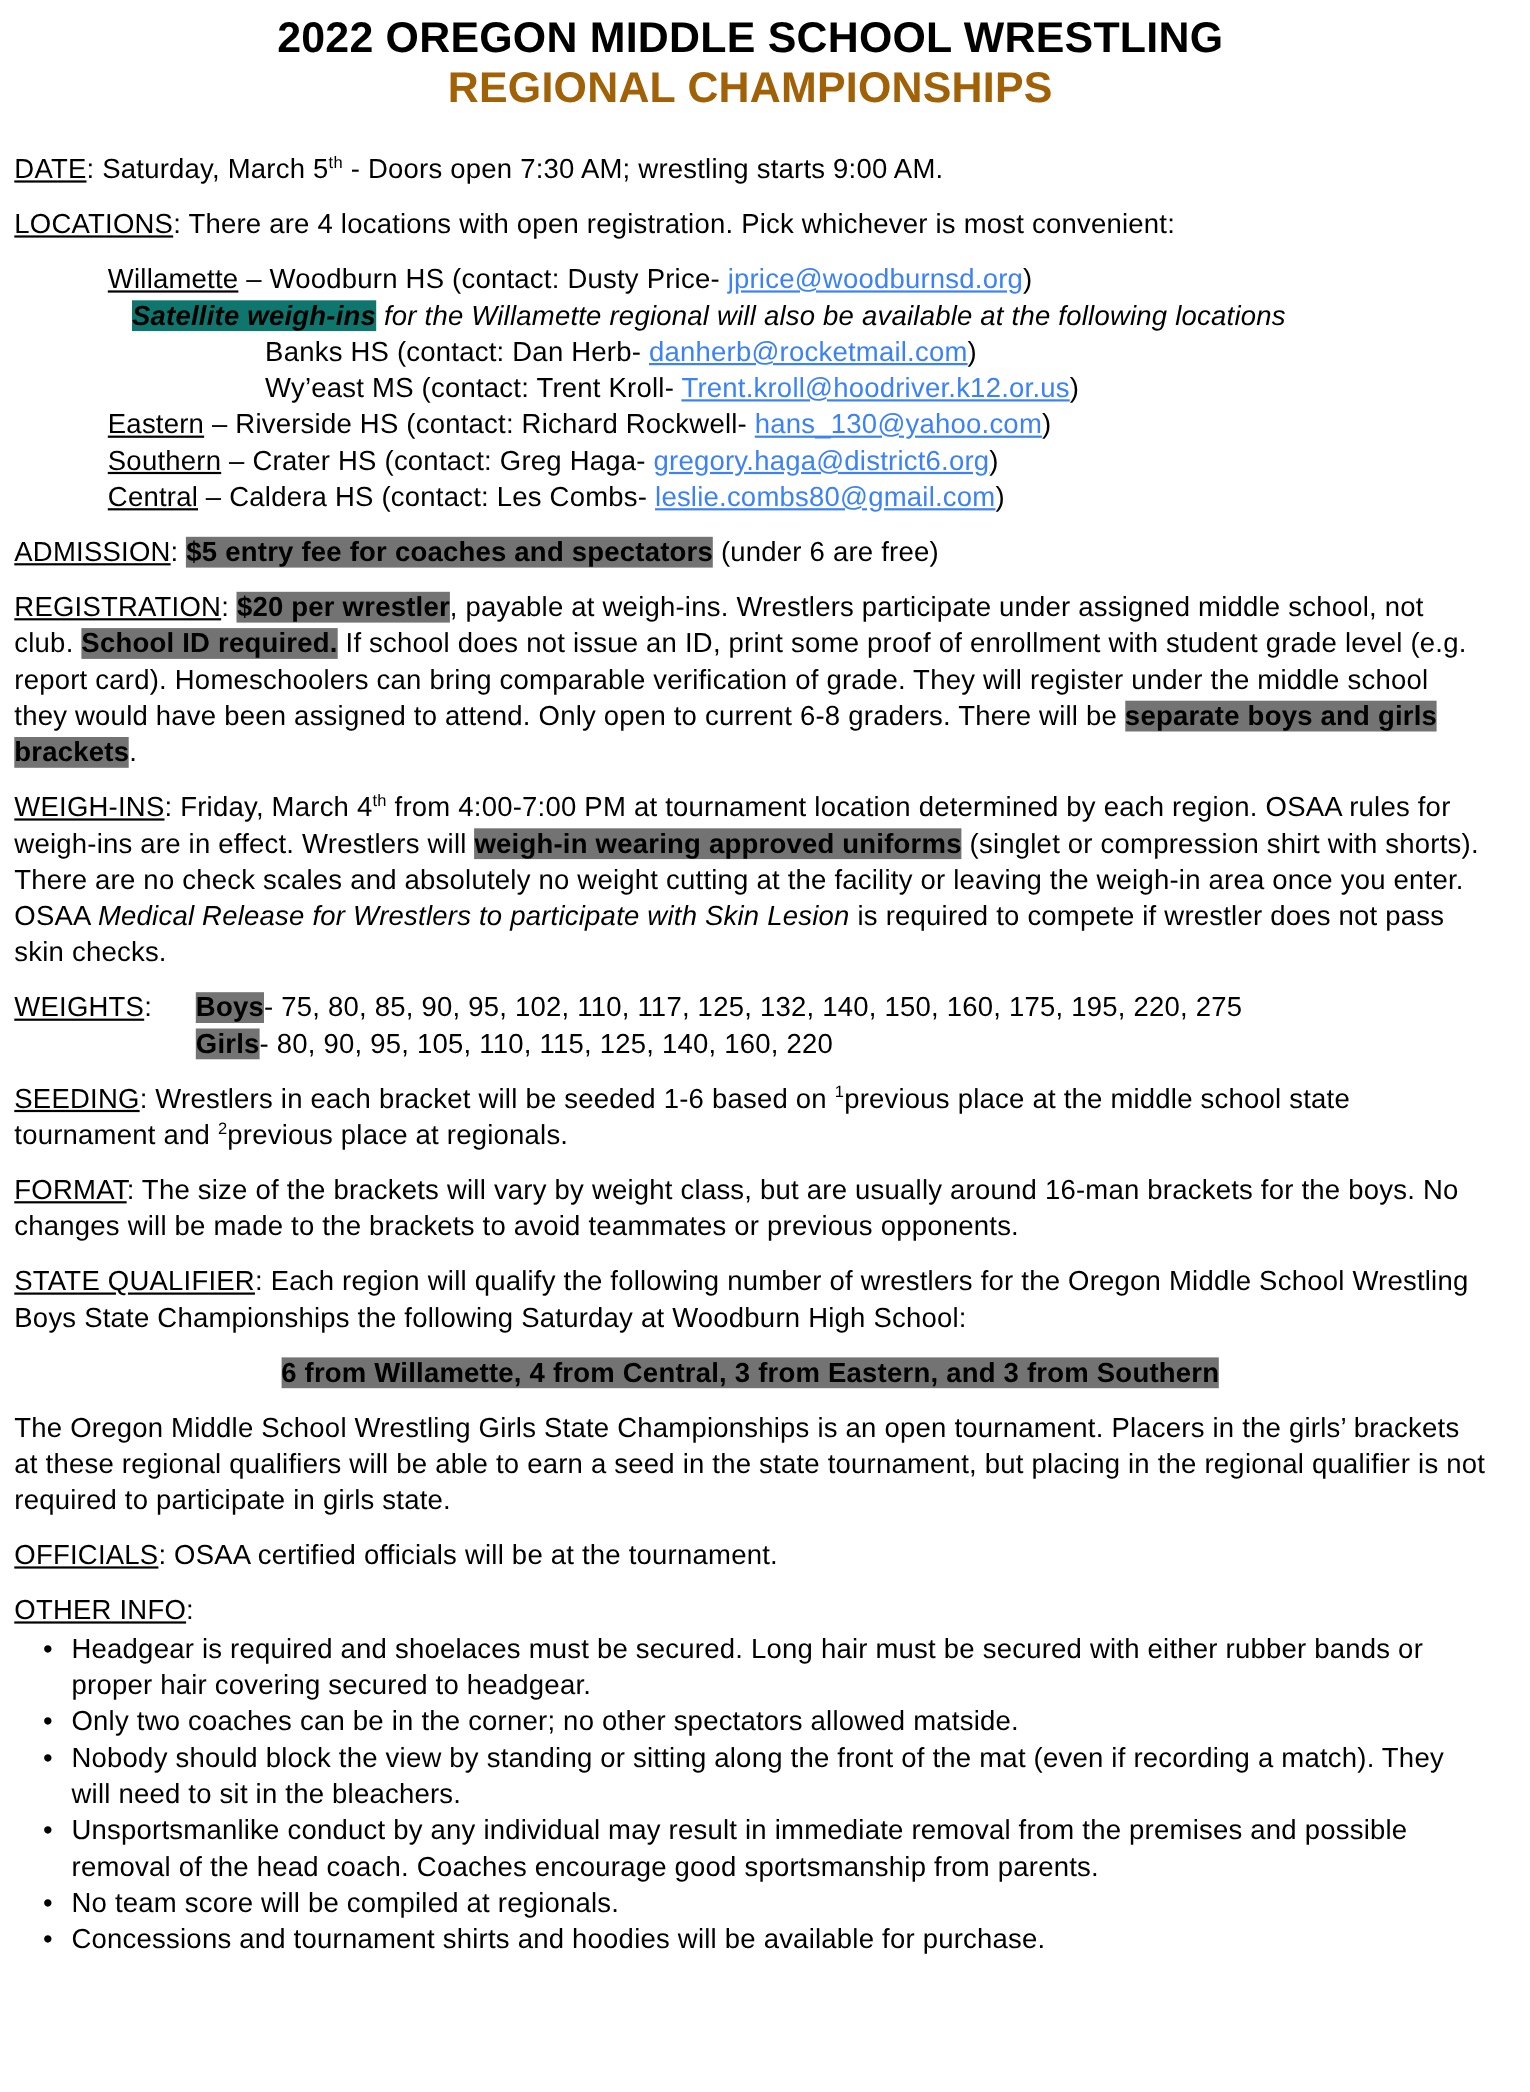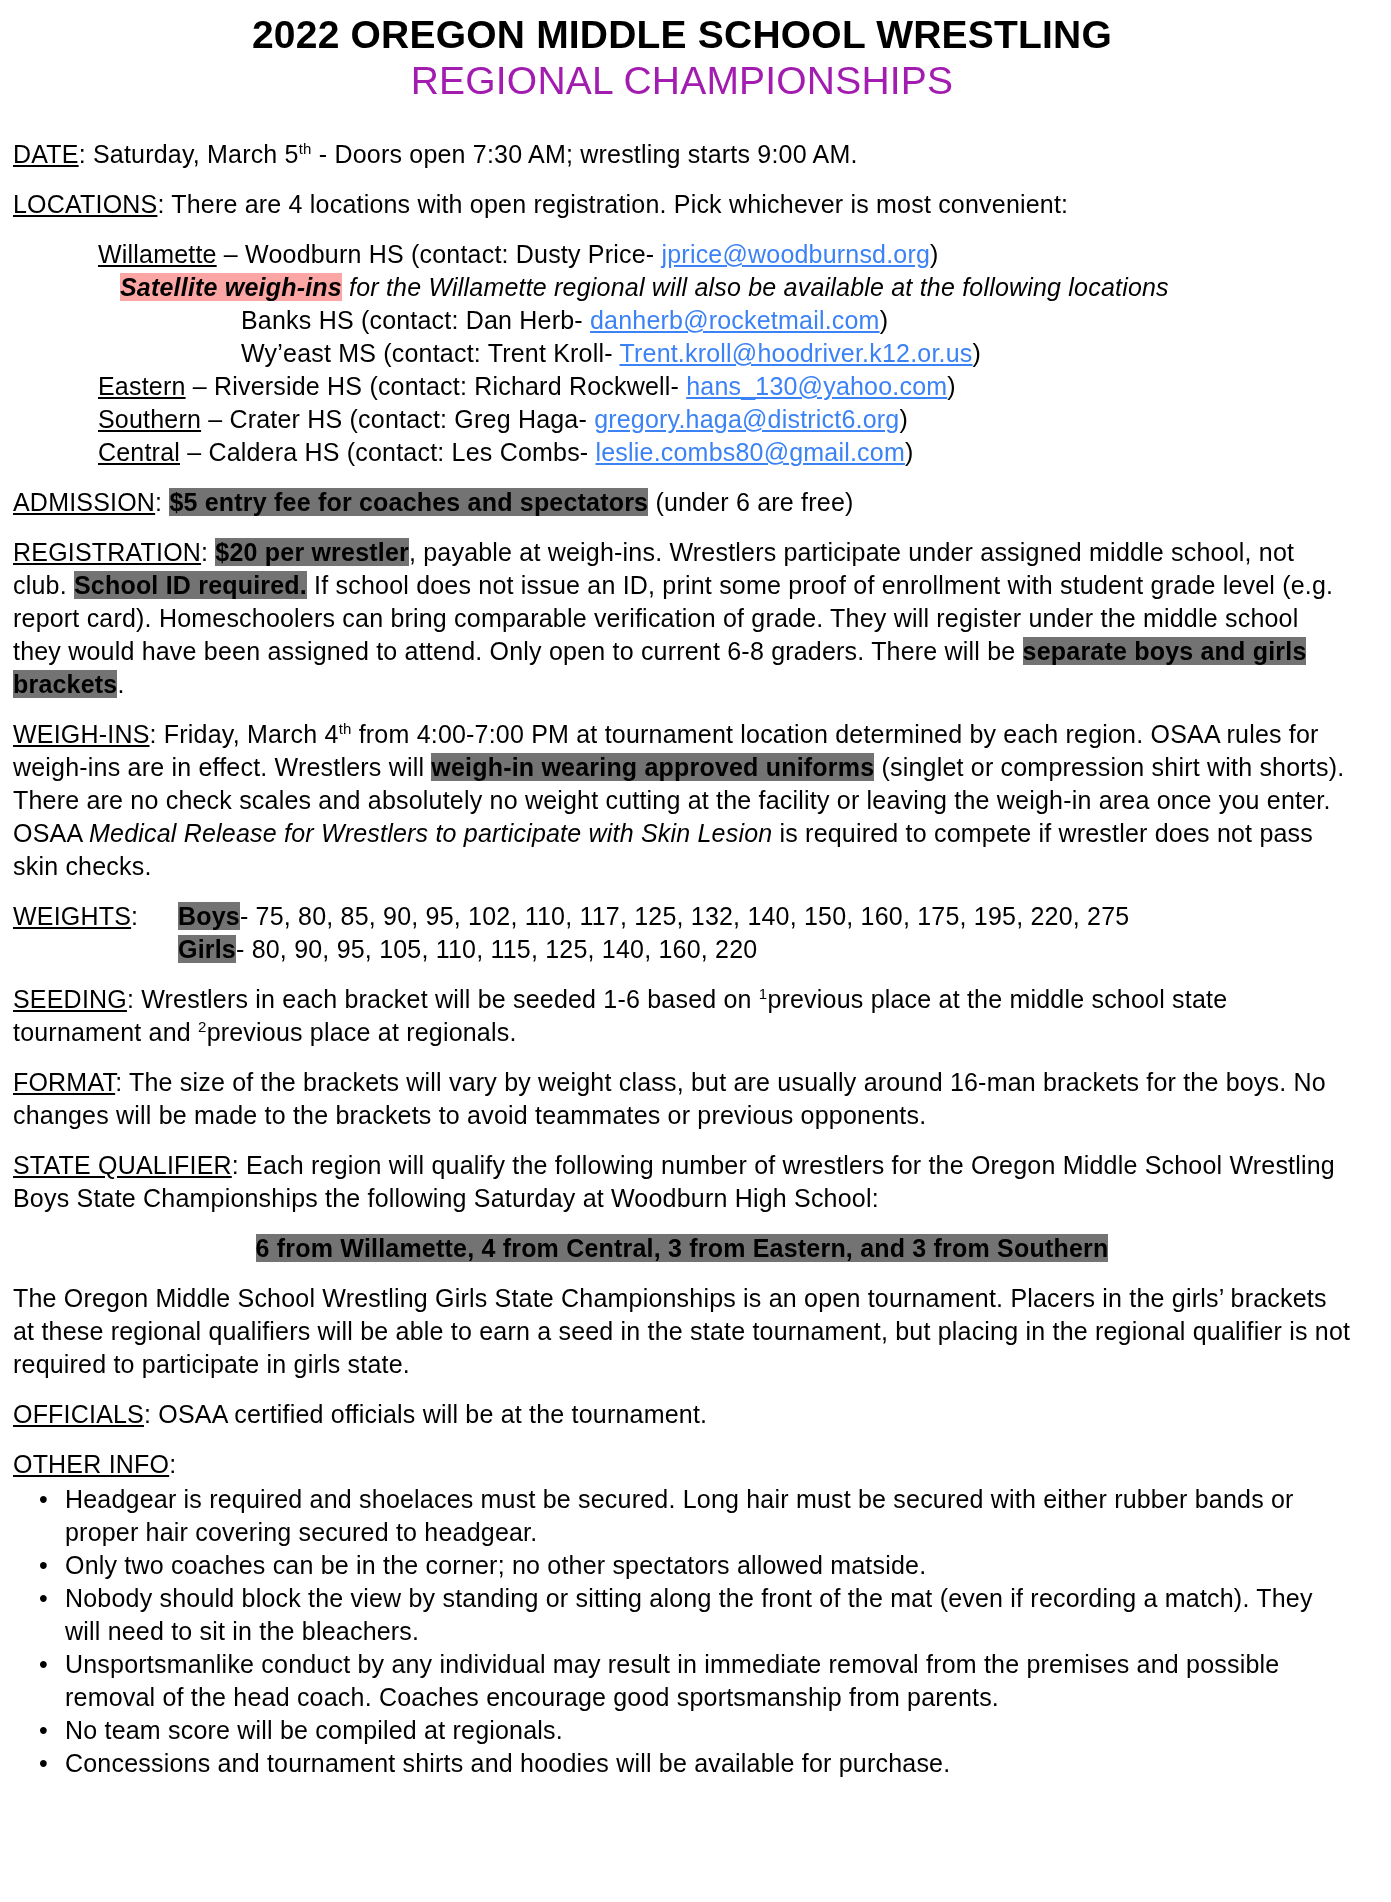--- a/index.html
+++ b/index.html
@@ -5,27 +5,27 @@
   html,body{margin:0;padding:0;}
   body{background:#ffffff;}
   .page{
     width:1391px;height:1902px;box-sizing:border-box;
     background:#ffffff;color:#000000;overflow:hidden;
     padding:6px 40px 2px 13px;
     font-family:"Liberation Sans",sans-serif;
     font-size:25px;line-height:33px;letter-spacing:0.2px;
   }
   .title1{font-size:39px;line-height:46px;font-weight:bold;text-align:center;margin:6px 0 0 0;color:#000000;}
-  .title2{font-size:39px;line-height:46px;font-weight:normal;text-align:center;margin:0 0 34px 0;color:#a21caf;}
+  .title2{font-size:39px;line-height:46px;font-weight:bold;text-align:center;margin:0 0 34px 0;color:#a16207;}
   .para{margin:12px 0 17px 0;}
   .para-tight{margin:0 0 2px 0;}
   .line{margin:0;}
   .u{text-decoration:underline;}
   .hl{background:#737373;font-weight:bold;}
-  .hl-bi{background:#fca5a5;font-weight:bold;font-style:italic;}
+  .hl-bi{background:#0f766e;font-weight:bold;font-style:italic;}
   .i{font-style:italic;}
   .lnk{color:#3b82f6;text-decoration:underline;cursor:pointer;}
   sup{font-size:0.6em;vertical-align:super;line-height:0;}
   .ind1{margin-left:85px;}
   .ind2{margin-left:107px;}
   .ind3{margin-left:228px;}
   .loc-list{margin:0 0 17px 0;}
   .weights-row{display:flex;align-items:flex-start;}
   .weights-label{flex:0 0 165px;}
   .weights-col{flex:1;}

